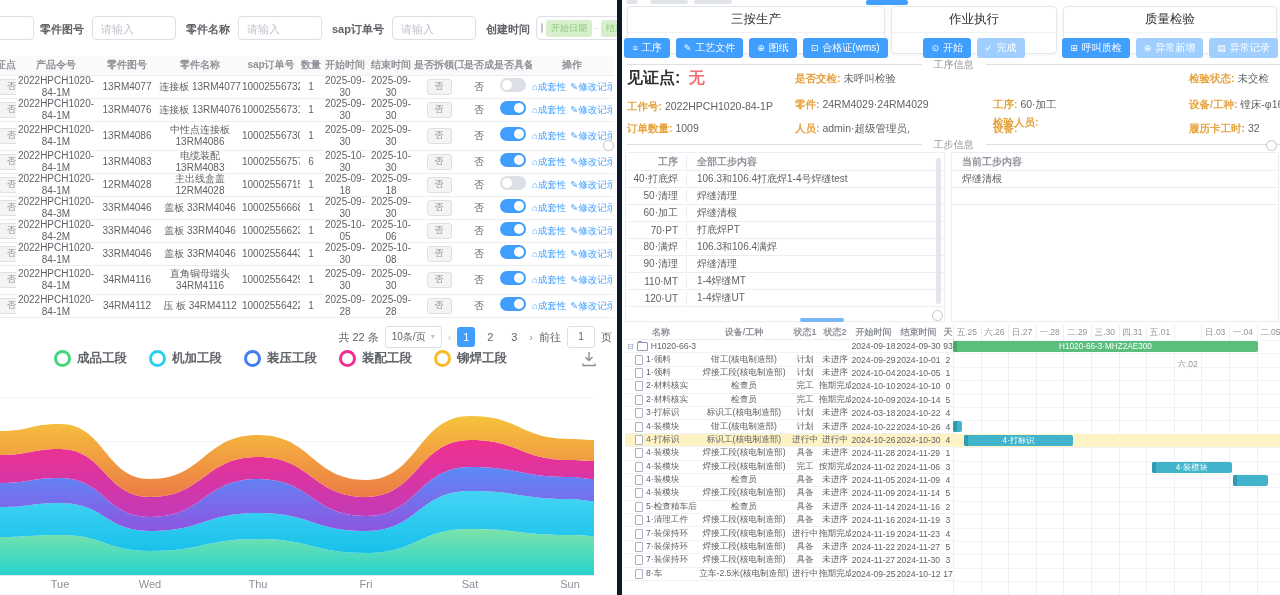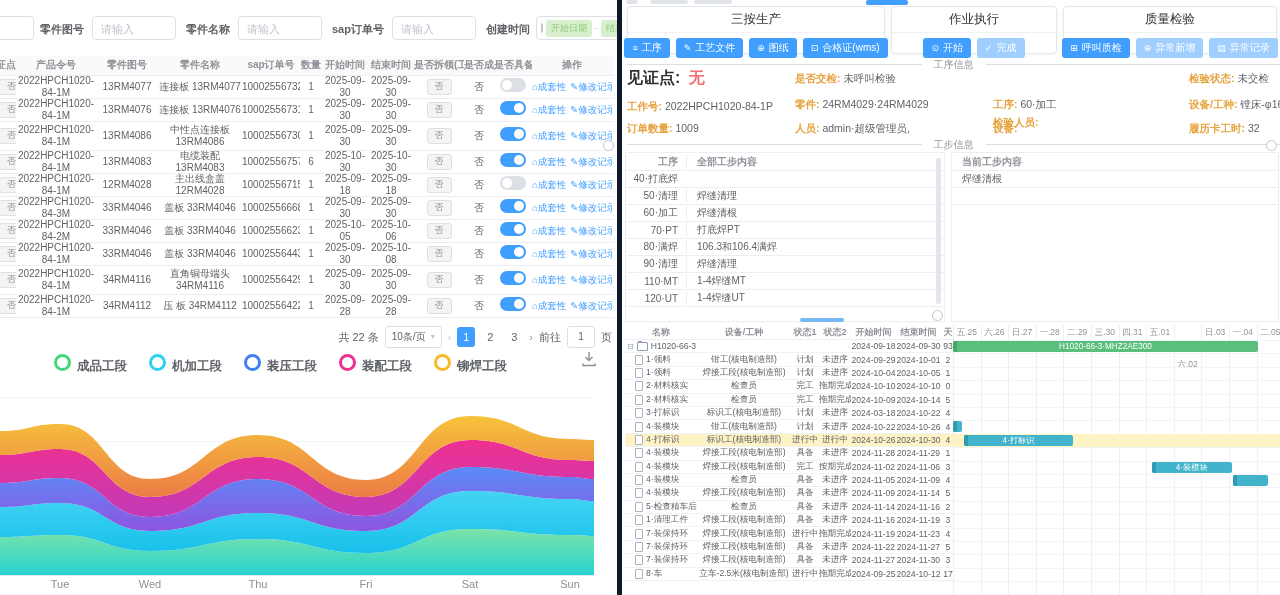--- a/index.html
+++ b/index.html
@@ -24,21 +24,21 @@
   .tg i{position:absolute;top:2px;width:10px;height:10px;border-radius:50%;background:#fff;}
   .tg.on i{right:2px;} .tg.off i{left:2px;}
   .oplink{color:#409eff;font-size:9.5px;white-space:nowrap;cursor:pointer;}
   .pgitem{height:20px;line-height:20px;font-size:11px;color:#606266;text-align:center;}
   .pgnum{min-width:18px;border-radius:3px;cursor:pointer;}
   .pgnum.active{background:#409eff;color:#fff;}
   .pgsel{border:1px solid #dcdfe6;border-radius:3px;font-size:10px;color:#606266;padding:0 6px;display:flex;align-items:center;gap:5px;}
   .pginp{border:1px solid #dcdfe6;border-radius:3px;width:26px;text-align:center;font-size:10px;color:#606266;}
   .lgditem{display:flex;align-items:center;gap:6px;cursor:pointer;}
   .ring{width:11px;height:11px;border-radius:50%;border:3px solid;background:#fff;box-sizing:content-box;}
-  .lgdtxt{font-size:12.5px;color:#5f6368;font-weight:bold;margin-top:8px;}
+  .lgdtxt{font-size:12.5px;color:#5f6368;font-weight:bold;}
   .gline{position:absolute;left:0;width:594px;height:1px;background:#f1f4f8;}
   .xlbl{position:absolute;top:578px;font-size:11px;color:#8a9099;transform:translateX(-50%);}
   
   #right-app{position:absolute;left:617px;top:0;width:663px;height:595px;border-left:5px solid #0f172a;background:#fff;}
   .card{position:absolute;top:6px;height:48px;border:1px solid #e4e7ed;border-radius:4px;background:#fff;box-shadow:0 1px 4px rgba(0,0,0,.05);box-sizing:border-box;}
   .ctitle{text-align:center;font-size:12.5px;color:#303133;padding-top:4px;}
   .cdiv{border-top:1px solid #f0f2f5;margin-top:4px;}
   .cbtns{display:flex;justify-content:center;gap:6px;margin-top:5px;}
   .btn{background:#409eff;color:#fff;font-size:10px;border-radius:3px;padding:3px 8px;display:inline-flex;align-items:center;gap:4px;white-space:nowrap;cursor:pointer;}
   .btn.dis{background:#a0cfff;}
@@ -447,20 +447,21 @@
       <span class="sectlbl">工步信息</span>
     </div>
 
     <div class="panel" style="left:3px;top:152px;width:320px;height:170px;" id="steps-panel">
         <div class="steprow shead" style="height: 18px;">
           <div class="stepno">工序</div>
           <div class="stepc">全部工步内容</div>
         </div>
         <div class="steprow" style="height: 17px;">
           <div class="stepno">40·打底焊</div>
+          <div class="stepc">106.3和106.4打底焊1-4号焊缝test</div>
         </div>
         <div class="steprow" style="height: 17px;">
           <div class="stepno">50·清理</div>
           <div class="stepc">焊缝清理</div>
         </div>
         <div class="steprow" style="height: 17px;">
           <div class="stepno">60·加工</div>
           <div class="stepc">焊缝清根</div>
         </div>
         <div class="steprow" style="height: 17px;">

